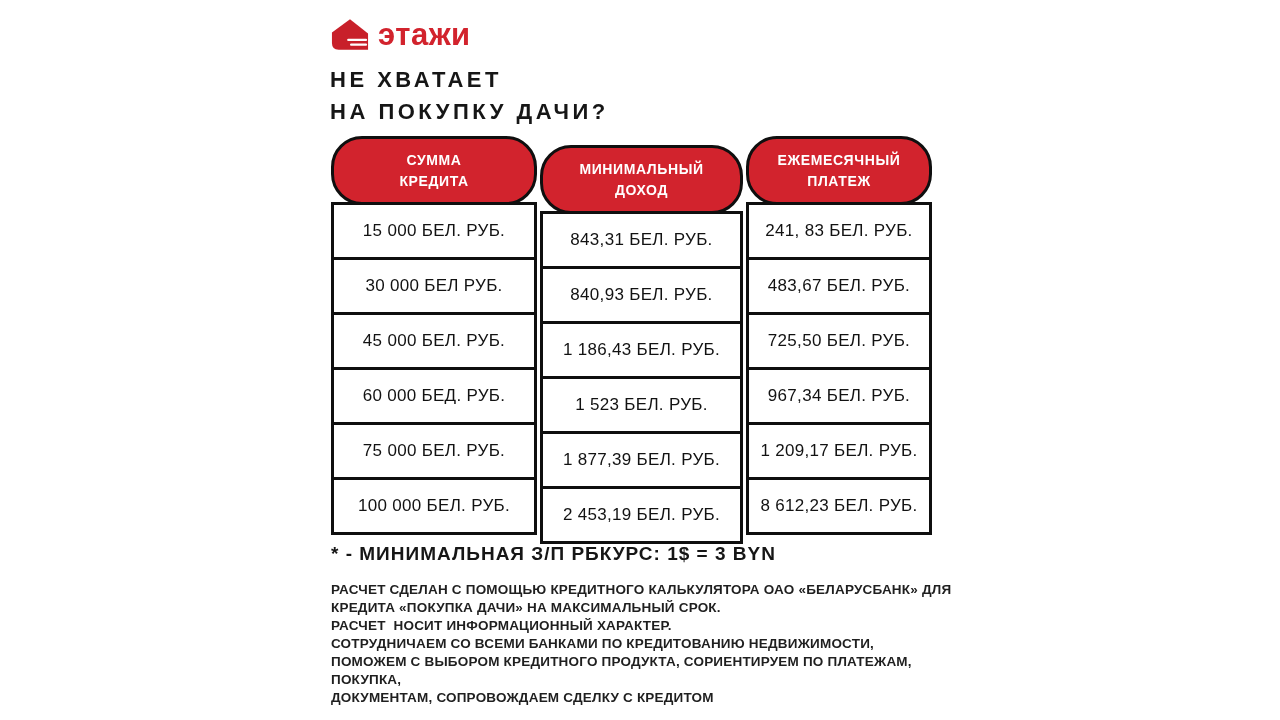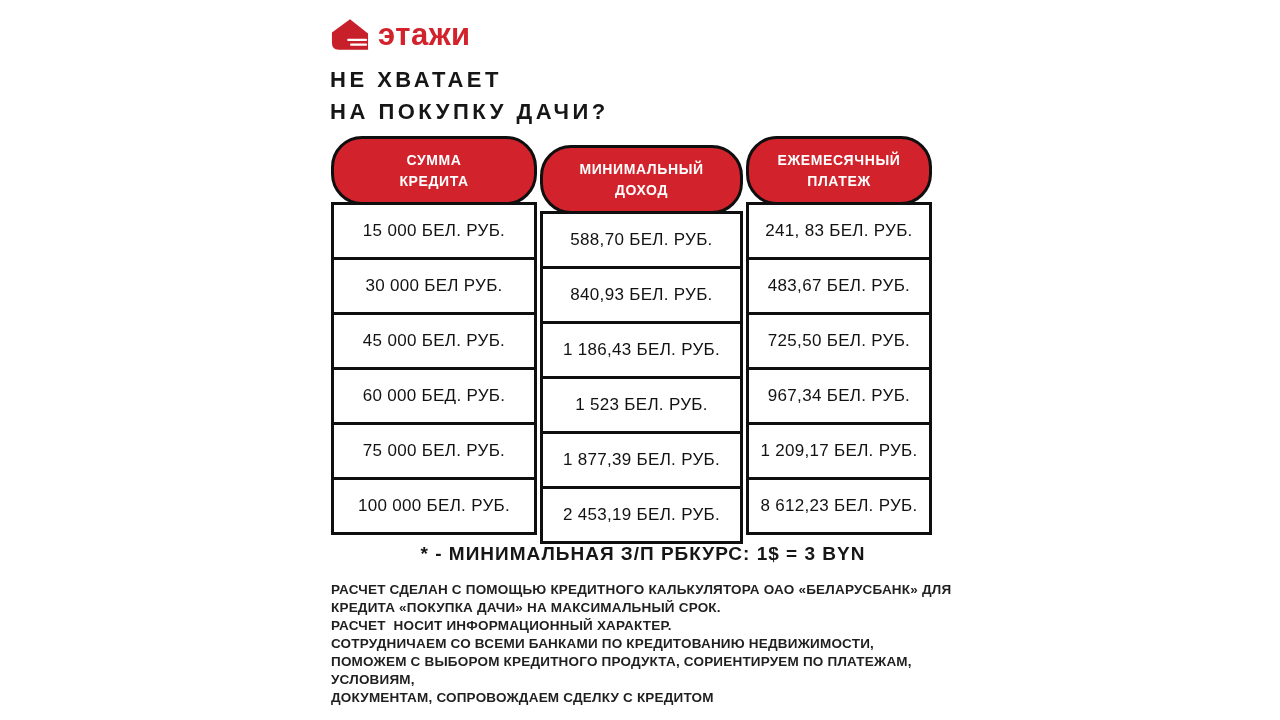--- a/index.html
+++ b/index.html
@@ -49,21 +49,21 @@
     height: 58px; background: #ffffff; color: #121212;
     font-size: 17px; font-weight: normal; letter-spacing: 0.3px;
   }
   .col-1 { left: 331px; width: 206px; }
   .col-2 { left: 540px; width: 203px; margin-top: 9px; }
   .col-3 { left: 746px; width: 186px; }
 
   
   .legend {
     position: absolute; left: 331px; top: 543px; width: 624px;
-    display: flex; justify-content: center; align-items: baseline;
+    display: flex; justify-content: flex-start; align-items: baseline;
     color: #161616; font-size: 19px; font-weight: bold; letter-spacing: 1px;
   }
 
   
   .disclaimer {
     position: absolute; left: 331px; top: 581px; width: 640px;
     color: #1f1f1f; font-size: 13.5px; font-weight: bold;
     letter-spacing: 0.2px; line-height: 18px;
   }
   .disclaimer div { white-space: pre-wrap; }
@@ -100,21 +100,21 @@
     <div class="cell dcell">60 000 БЕД. РУБ.</div>
     <div class="cell dcell">75 000 БЕЛ. РУБ.</div>
     <div class="cell dcell">100 000 БЕЛ. РУБ.</div>
   </div>
 
   <div class="tcol col-2">
     <div class="cell hcell">
         <span>МИНИМАЛЬНЫЙ
 ДОХОД</span>
       </div>
-    <div class="cell dcell">588,70 БЕЛ. РУБ.</div>
+    <div class="cell dcell">843,31 БЕЛ. РУБ.</div>
     <div class="cell dcell">840,93 БЕЛ. РУБ.</div>
     <div class="cell dcell">1 186,43 БЕЛ. РУБ.</div>
     <div class="cell dcell">1 523 БЕЛ. РУБ.</div>
     <div class="cell dcell">1 877,39 БЕЛ. РУБ.</div>
     <div class="cell dcell">2 453,19 БЕЛ. РУБ.</div>
   </div>
 
   <div class="tcol col-3">
     <div class="cell hcell">
         <span>ЕЖЕМЕСЯЧНЫЙ
@@ -132,17 +132,17 @@
     <span>* - МИНИМАЛЬНАЯ З/П РБ</span>
     <span>КУРС: 1$ = 3 BYN</span>
   </div>
 
   <div class="disclaimer">
     <div>РАСЧЕТ СДЕЛАН С ПОМОЩЬЮ КРЕДИТНОГО КАЛЬКУЛЯТОРА ОАО «БЕЛАРУСБАНК» ДЛЯ</div>
     <div>КРЕДИТА «ПОКУПКА ДАЧИ» НА МАКСИМАЛЬНЫЙ СРОК.</div>
     <div>РАСЧЕТ  НОСИТ ИНФОРМАЦИОННЫЙ ХАРАКТЕР.</div>
     <div>СОТРУДНИЧАЕМ СО ВСЕМИ БАНКАМИ ПО КРЕДИТОВАНИЮ НЕДВИЖИМОСТИ,</div>
     <div>ПОМОЖЕМ С ВЫБОРОМ КРЕДИТНОГО ПРОДУКТА, СОРИЕНТИРУЕМ ПО ПЛАТЕЖАМ,</div>
-    <div>УСЛОВИЯМ,</div>
+    <div>ПОКУПКА,</div>
     <div>ДОКУМЕНТАМ, СОПРОВОЖДАЕМ СДЕЛКУ С КРЕДИТОМ</div>
   </div>
 
 </div>
 
 </body></html>

